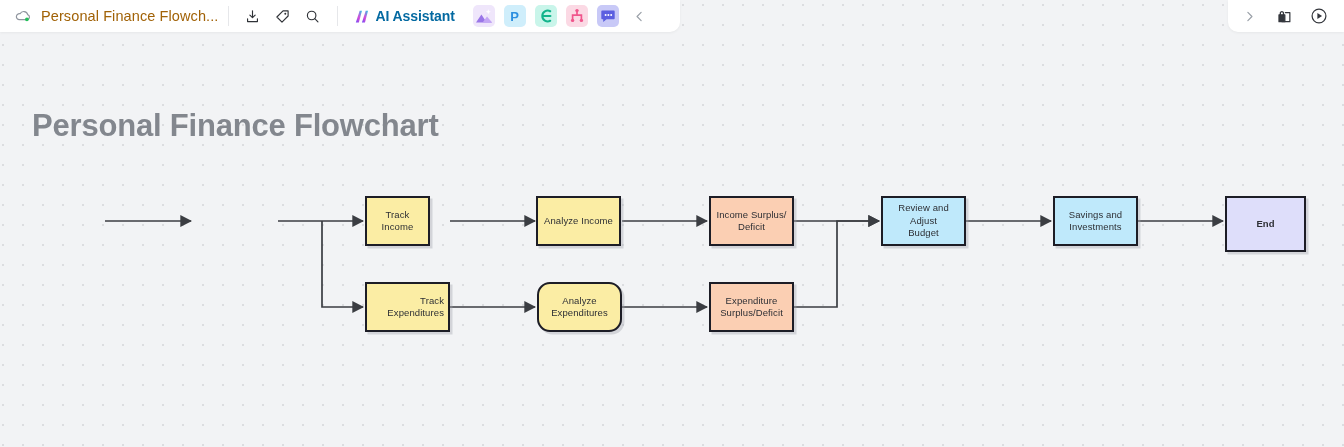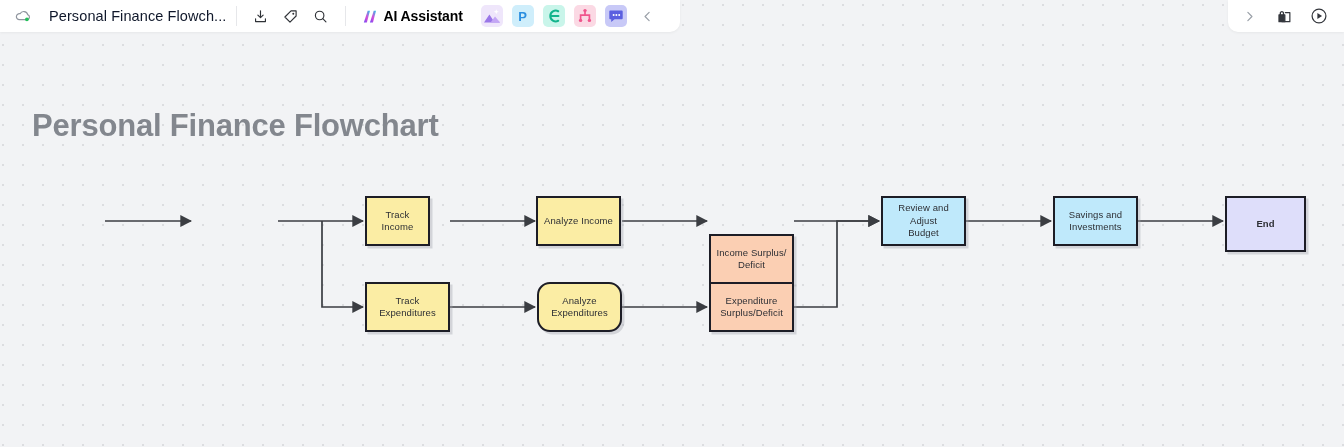--- a/index.html
+++ b/index.html
@@ -42,23 +42,23 @@
     align-items: center;
     z-index: 40;
     box-shadow: 0 1px 3px rgba(0,0,0,0.05);
   }
   .tb-logo {
     margin-left: 13px;
     width: 20px; height: 20px;
     display: flex; align-items: center; justify-content: center;
   }
   .tb-title {
-    margin-left: 16px;
+    margin-left: 8px;
     font-size: 14.5px;
-    color: #0f172a;
+    color: #a16207;
     letter-spacing: 0.1px;
     white-space: nowrap;
     max-width: 185px;
     overflow: hidden;
   }
   .tb-divider {
     width: 1px;
     height: 20px;
     background: #e6e7ea;
     margin: 0 9px;
@@ -78,21 +78,21 @@
     align-items: center;
     gap: 4px;
     margin-left: 2px;
     padding: 3px 4px;
     border-radius: 6px;
     cursor: pointer;
   }
   .ai-assistant .ai-label {
     font-size: 14px;
     font-weight: 700;
-    color: #000000;
+    color: #0369a1;
     letter-spacing: -0.1px;
     white-space: nowrap;
   }
 
   .app-icons {
     display: flex;
     align-items: center;
     gap: 9px;
     margin-left: 14px;
   }
@@ -205,33 +205,33 @@
     </g>
   </svg>
 
   <div id="flow">
       <div class="node" style="left: 365px; top: 196px; width: 65px; height: 50px; background: rgb(251, 237, 164);">
         <span>Track Income</span>
       </div>
       <div class="node" style="left: 536px; top: 196px; width: 85px; height: 50px; background: rgb(251, 237, 164);">
         <span>Analyze Income</span>
       </div>
-      <div class="node" style="left: 709px; top: 196px; width: 85px; height: 50px; background: rgb(251, 207, 179); margin-top: 38px;">
+      <div class="node" style="left: 709px; top: 196px; width: 85px; height: 50px; background: rgb(251, 207, 179);">
         <span>Income Surplus/<br>Deficit</span>
       </div>
       <div class="node" style="left: 881px; top: 196px; width: 85px; height: 50px; background: rgb(191, 233, 251);">
         <span>Review and Adjust<br>Budget</span>
       </div>
       <div class="node" style="left: 1053px; top: 196px; width: 85px; height: 50px; background: rgb(191, 233, 251);">
         <span>Savings and<br>Investments</span>
       </div>
       <div class="node" style="left: 1225px; top: 196px; width: 81px; height: 56px; background: rgb(222, 222, 250); font-weight: bold;">
         <span>End</span>
       </div>
-      <div class="node" style="left: 365px; top: 282px; width: 85px; height: 50px; background: rgb(251, 237, 164);">
+      <div class="node" style="left: 365px; top: 282px; width: 85px; height: 50px; background: rgb(251, 237, 164); text-align: right;">
         <span>Track Expenditures</span>
       </div>
       <div class="node" style="left: 537px; top: 282px; width: 85px; height: 50px; background: rgb(251, 237, 164); border-radius: 13px;">
         <span>Analyze<br>Expenditures</span>
       </div>
       <div class="node" style="left: 709px; top: 282px; width: 85px; height: 50px; background: rgb(251, 207, 179);">
         <span>Expenditure<br>Surplus/Deficit</span>
       </div>
     </div>
 

